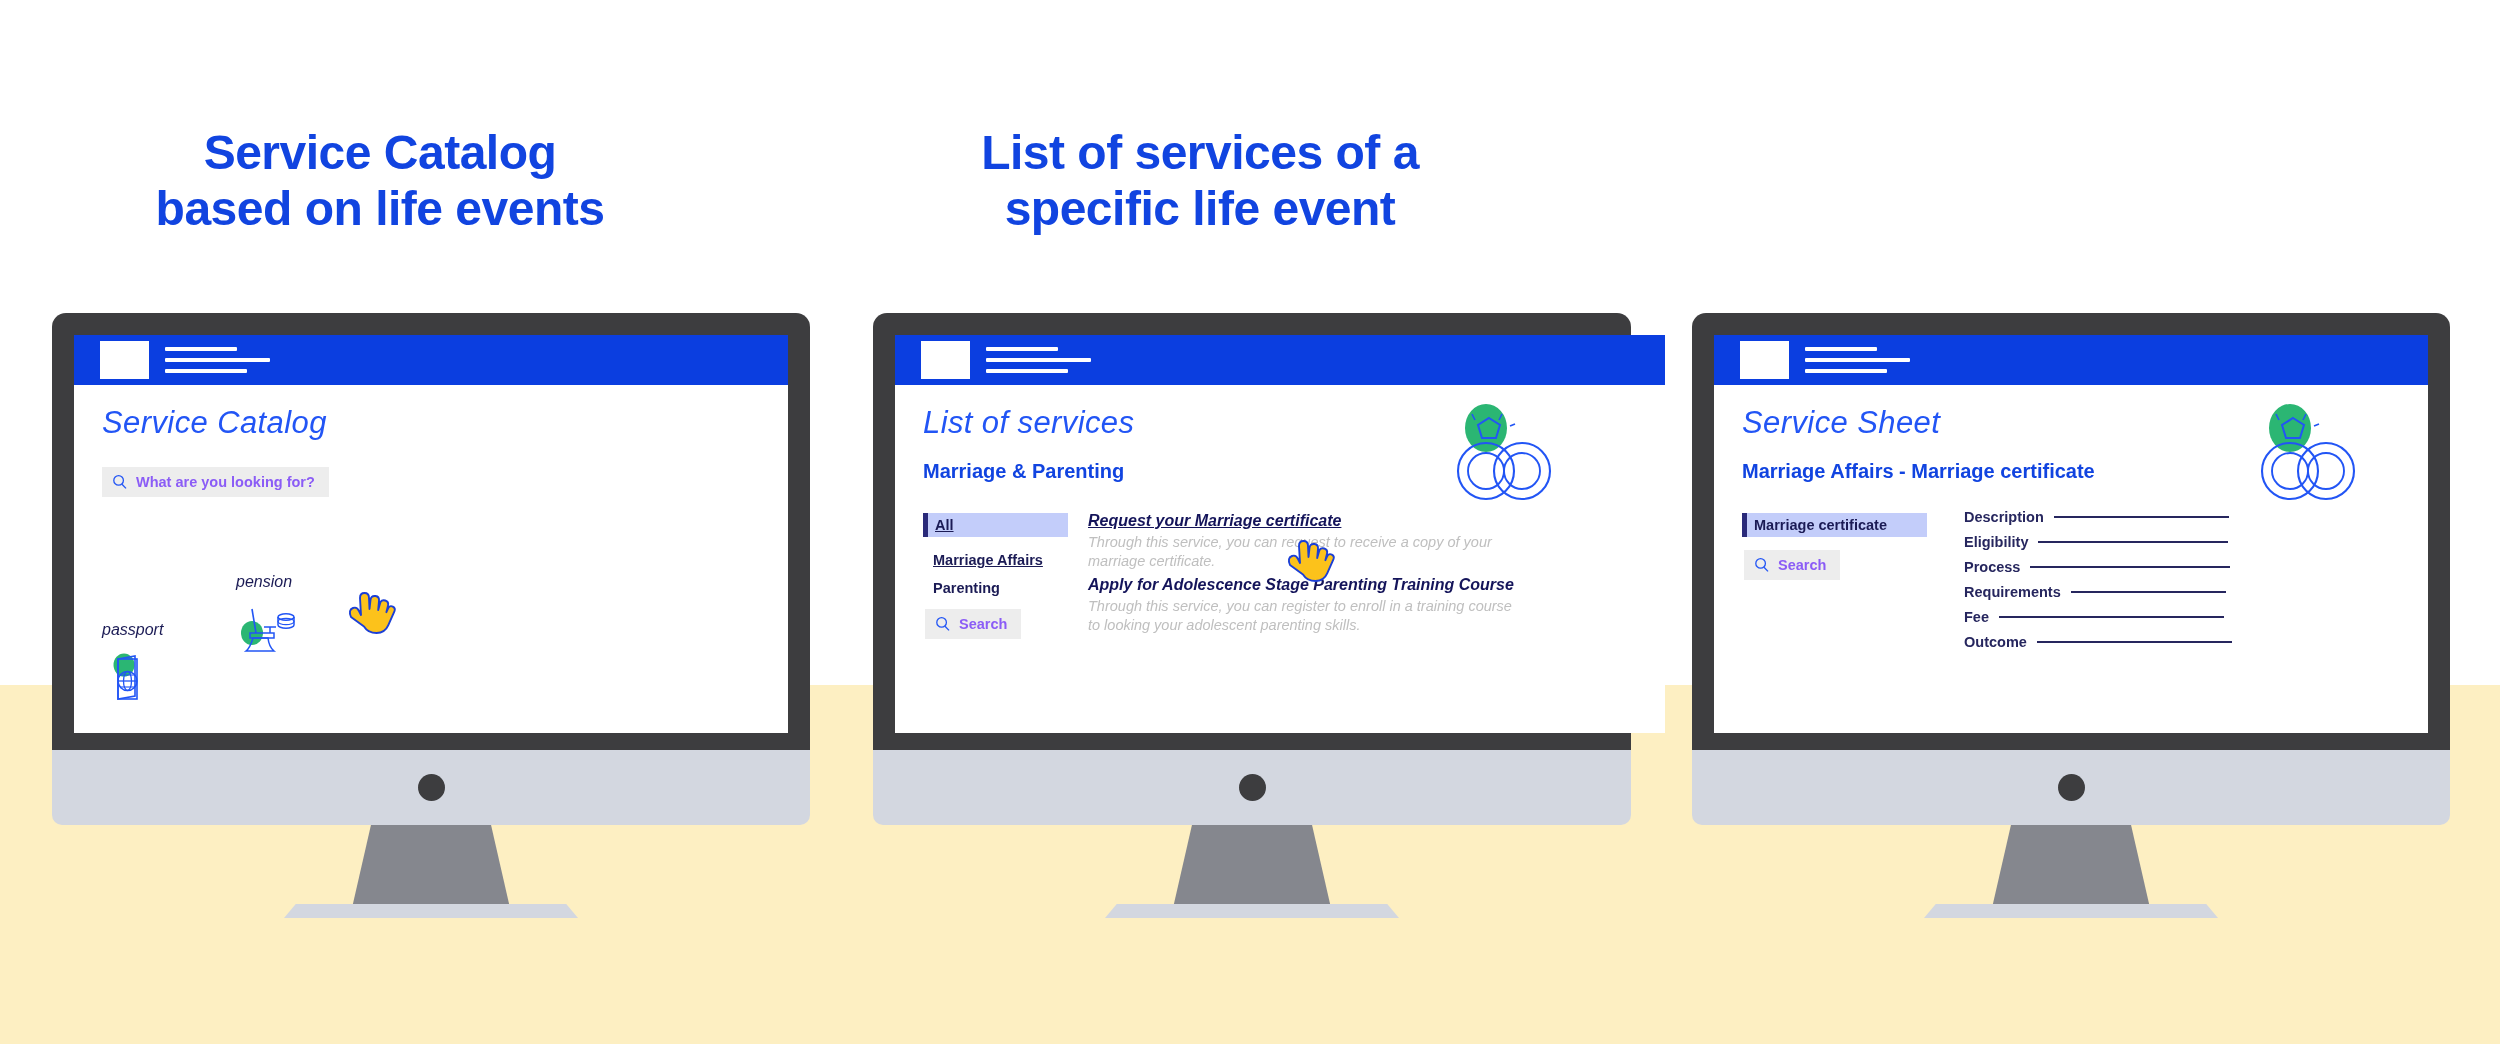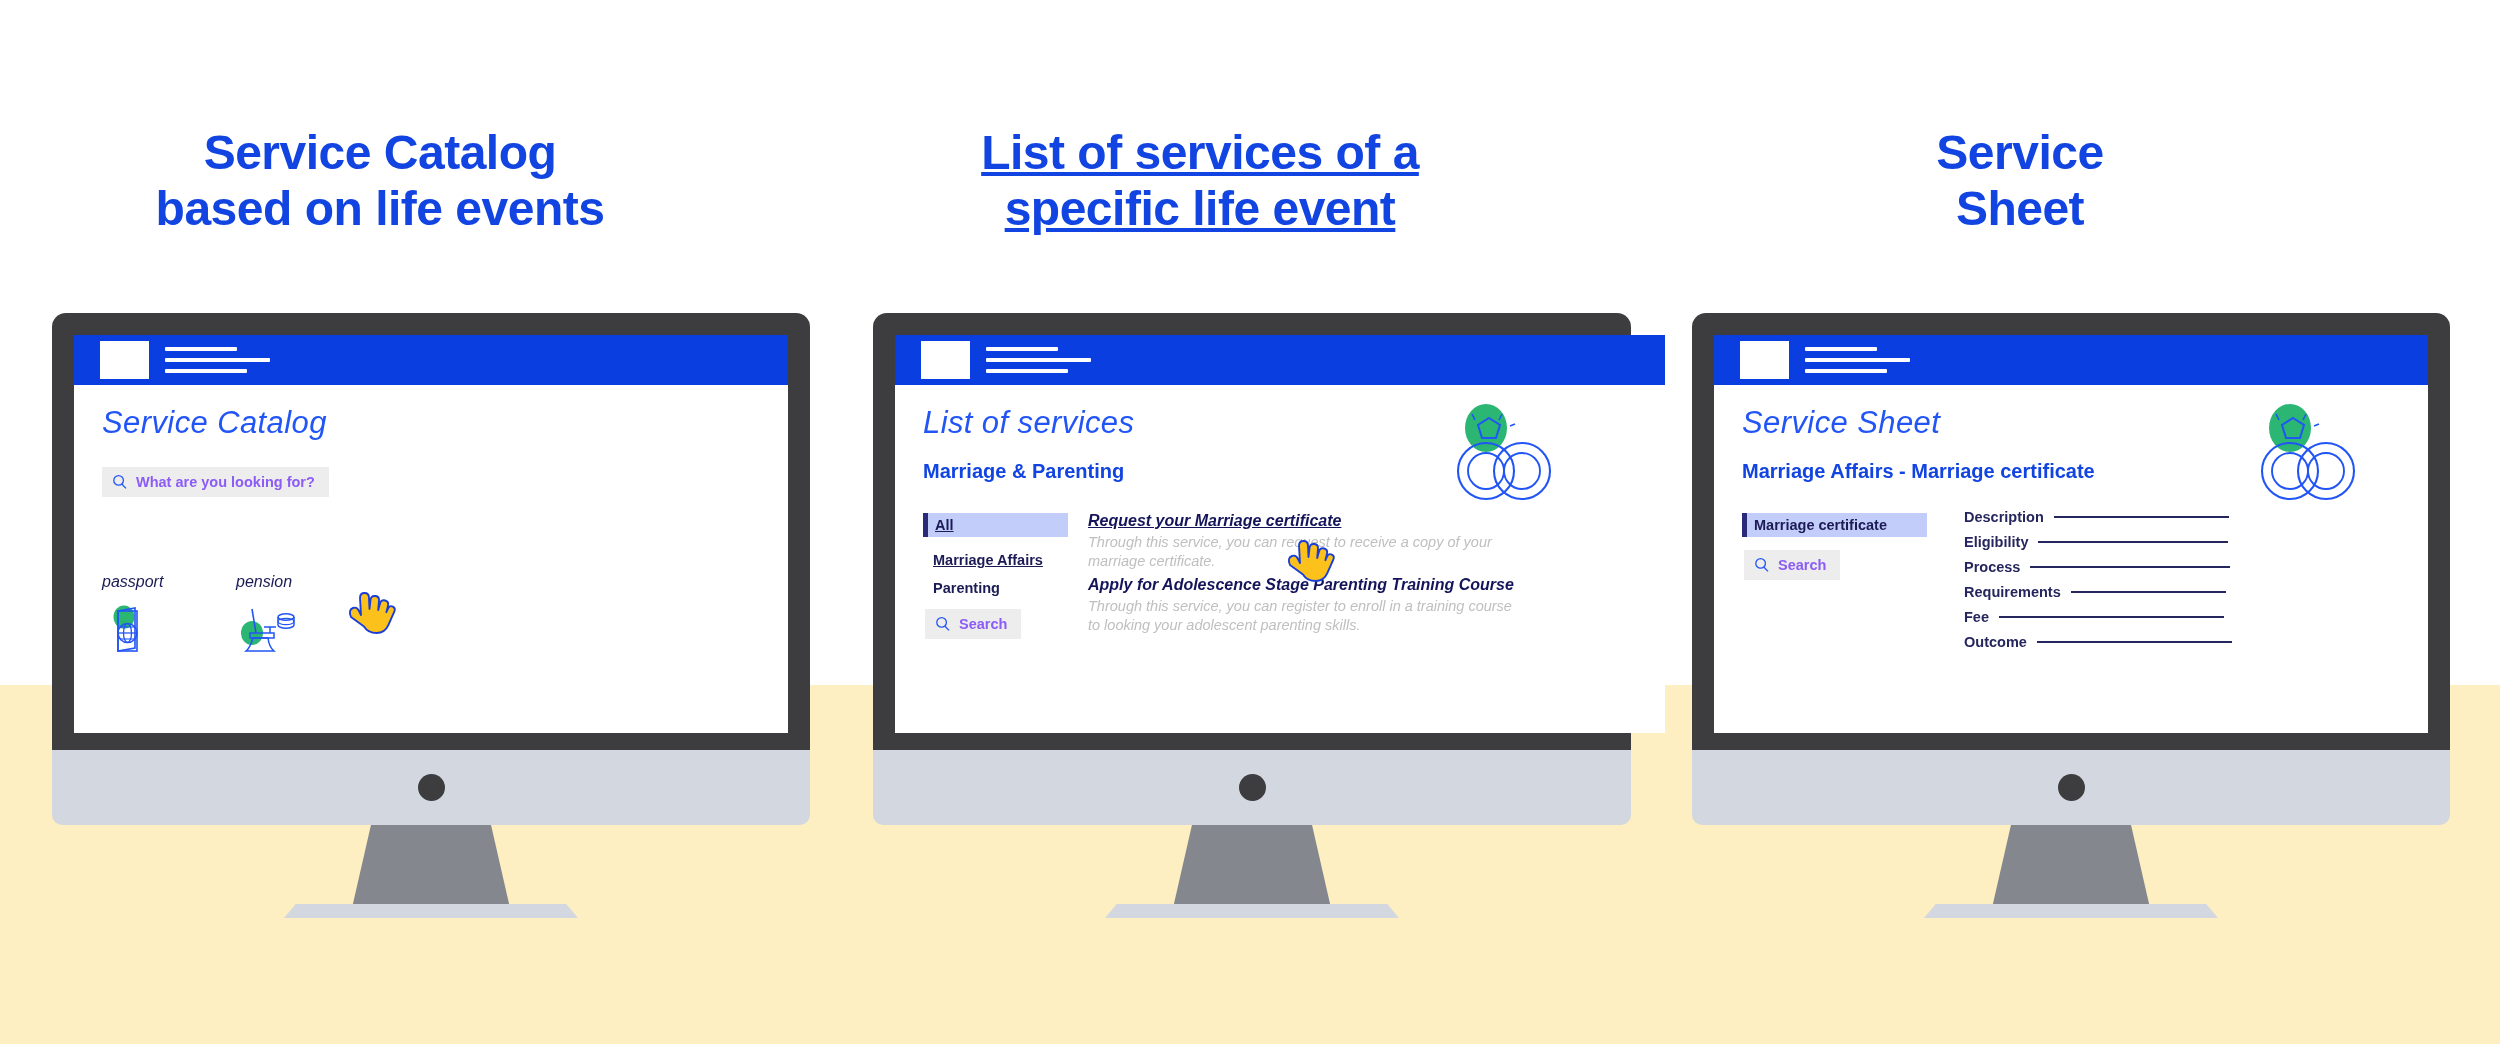--- a/index.html
+++ b/index.html
@@ -169,24 +169,22 @@
 </style>
 </head>
 <body>
 
 <div id="stage">
 
   <div class="floor"></div>
 
   <div class="panel-title" style="left:60px; top:125px; width:640px;">Service Catalog
 based on life events</div>
-  <div class="panel-title" style="left:880px; top:125px; width:640px;text-decoration:underline;">List of services of a
+  <div class="panel-title" style="left:880px; top:125px; width:640px;">List of services of a
 specific life event</div>
-  <div class="panel-title" style="left:1700px; top:125px; width:640px;">Service
-Sheet</div>
 
   <div class="monitor" style="left:52px; top:313px; width:758px; height:620px;">
     <div class="bezel" style="width:758px; height:437px;"></div>
     <div class="screen" style="left:22px; top:22px; width:714px; height:398px;">
 
       <div class="hdrbar" style="height:50px; padding-left:26px;">
         <div class="hdr-logo" style="width:49px; height:38px;"></div>
         <div class="hdr-lines" style="margin-left:16px;">
           <div class="hdr-line" style="width:72px;"></div>
           <div class="hdr-line" style="width:105px;"></div>
@@ -201,21 +199,21 @@
           <svg class="mag" width="16" height="16" viewBox="0 0 16 16">
             <circle cx="6.6" cy="6.4" r="4.8" fill="none" stroke="#2255f5" stroke-width="1.3"></circle>
             <line x1="10" y1="10.2" x2="14" y2="14.4" stroke="#2255f5" stroke-width="1.3"></line>
           </svg>
           <span class="lbl">What are you looking for?</span>
         </div>
 
 
         <div class="catrow" style="position:absolute; left:28px; top:185px; width:660px;">
 
-          <div class="cat" style="width:134px;">
+          <div class="cat" style="width:134px;margin-top:48px;">
             <div class="cat-label">passport</div>
             <div class="cat-ico">
               <svg width="62" height="62" viewBox="0 0 62 62">
                 <ellipse cx="22" cy="20" rx="10.5" ry="11.5" fill="#2bb673"></ellipse>
                 <path d="M16 14 L33 11 L33 51 L16 54 Z" fill="none" stroke="#2255f5" stroke-width="1.6"></path>
                 <rect x="16" y="14" width="19" height="40" fill="none" stroke="#2255f5" stroke-width="1.6"></rect>
                 <circle cx="25.5" cy="36" r="9.5" fill="none" stroke="#2255f5" stroke-width="1.6"></circle>
                 <ellipse cx="25.5" cy="36" rx="4" ry="9.5" fill="none" stroke="#2255f5" stroke-width="1.3"></ellipse>
                 <line x1="16.3" y1="36" x2="34.8" y2="36" stroke="#2255f5" stroke-width="1.3"></line>
                 <line x1="18" y1="30" x2="33" y2="30" stroke="#2255f5" stroke-width="1.1"></line>

